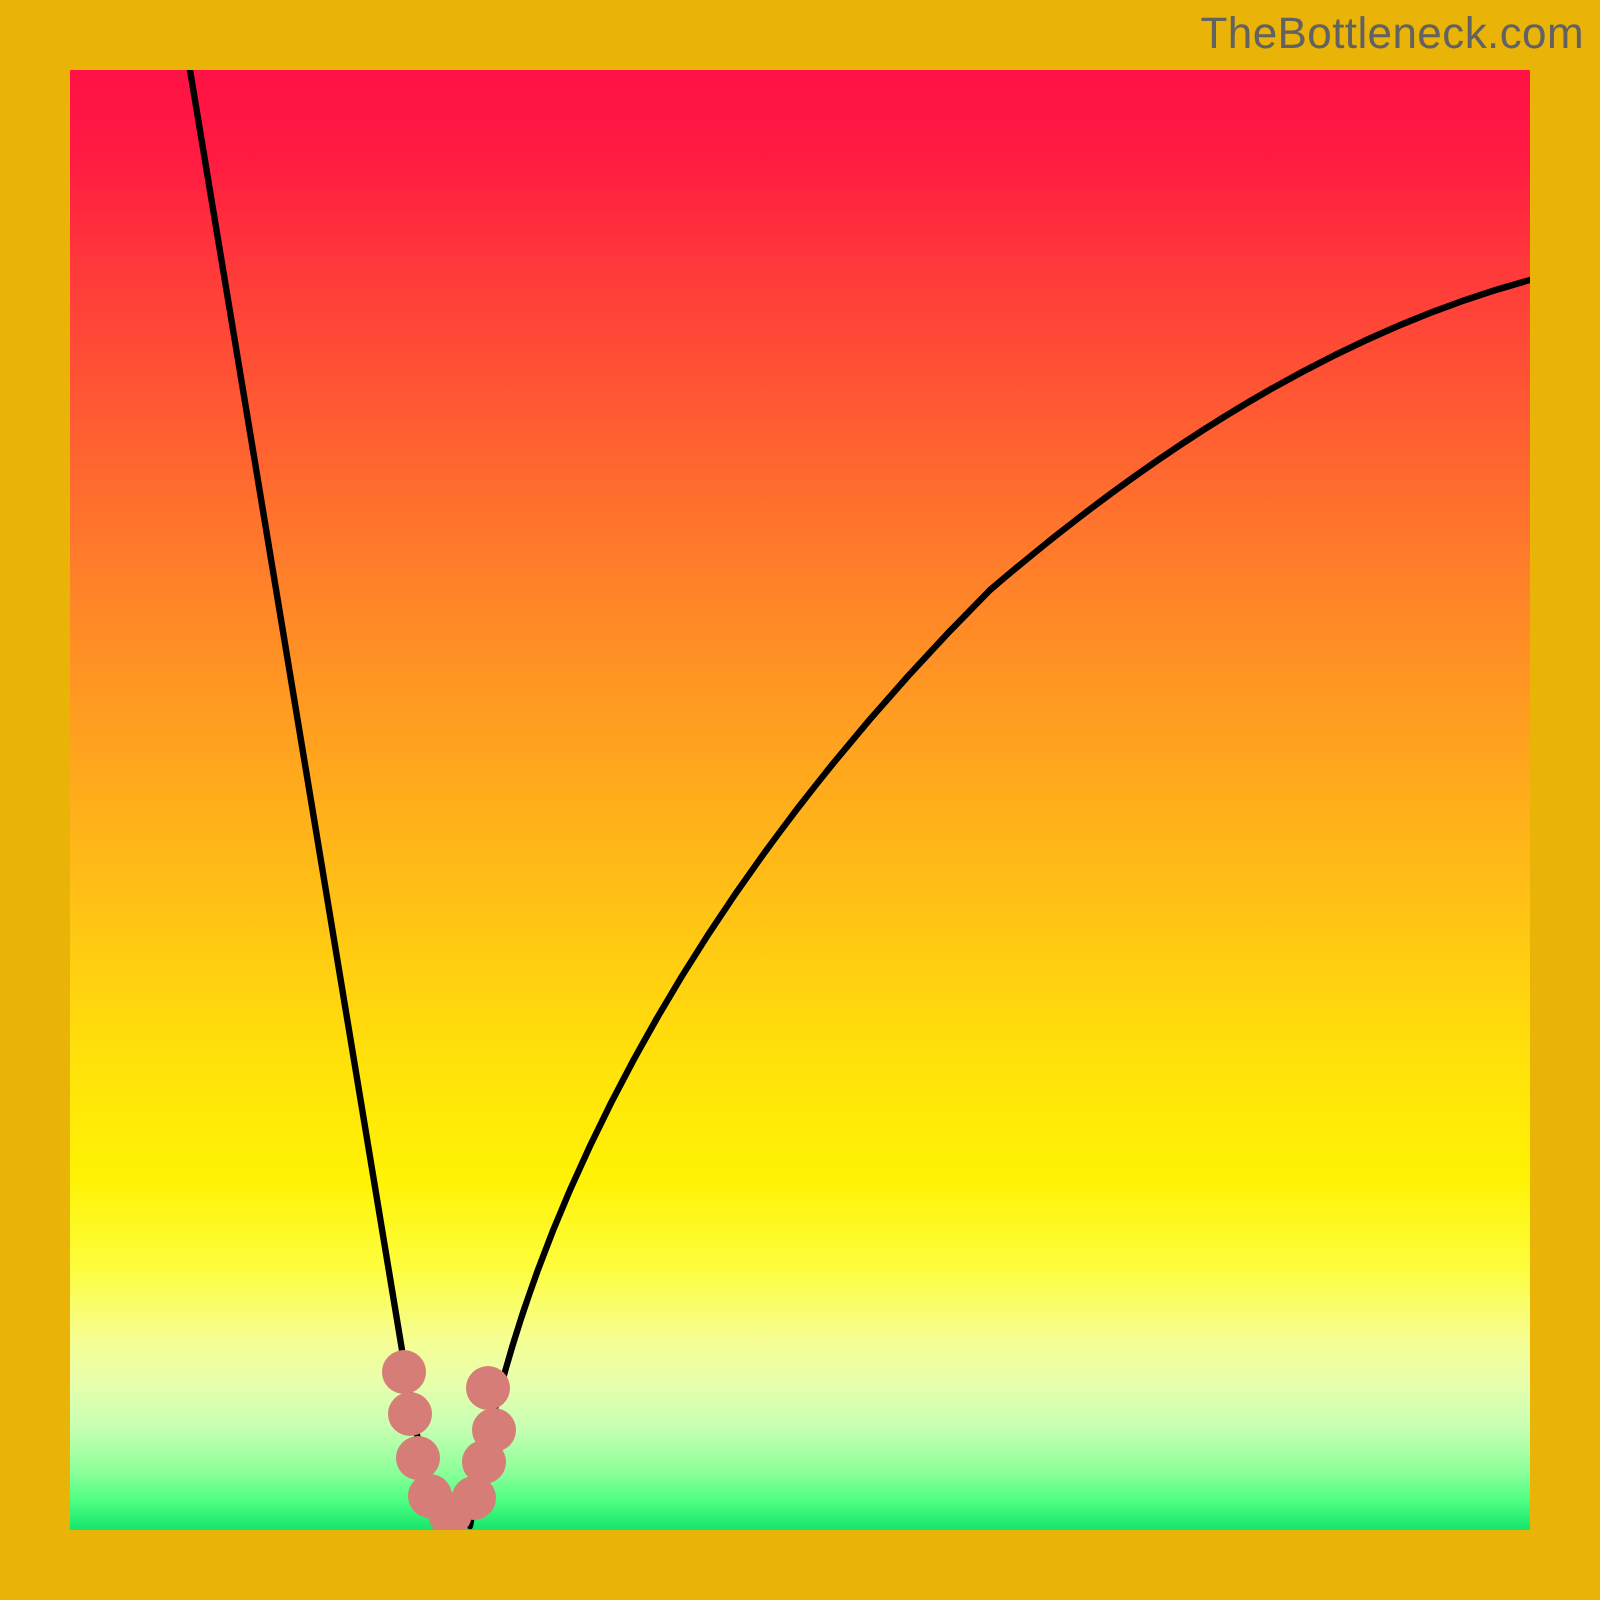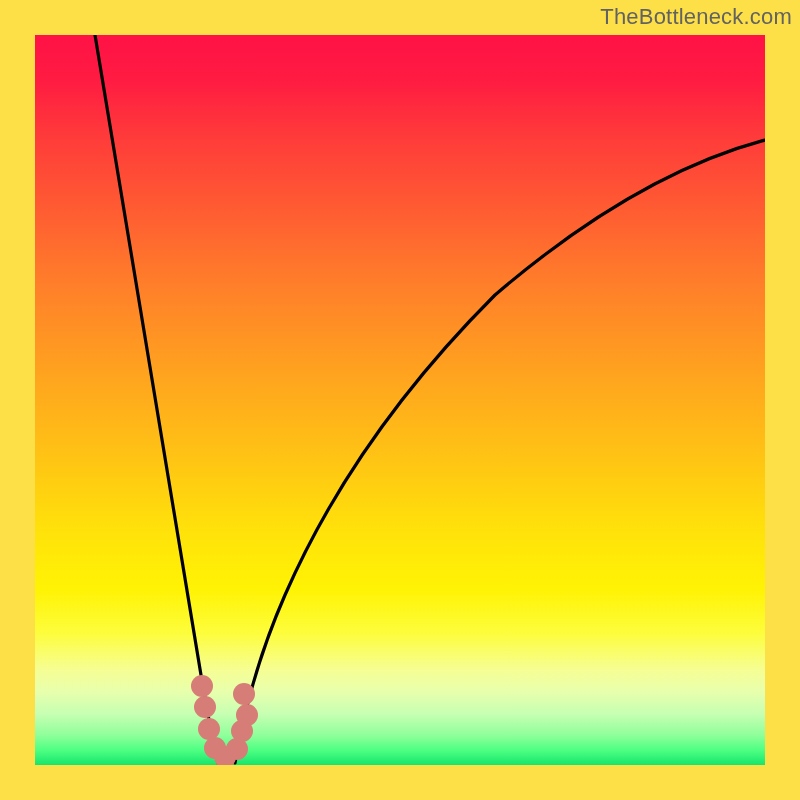--- a/index.html
+++ b/index.html
@@ -10,21 +10,21 @@
     background: #000;
     overflow: hidden;
     font-family: Arial, Helvetica, sans-serif;
   }
   .frame {
     position: absolute;
     top: 0;
     left: 0;
     width: 800px;
     height: 800px;
-    background: #fde047;
+    background: #eab308;
   }
   .plot {
     position: absolute;
     top: 35px;
     left: 35px;
     width: 730px;
     height: 730px;
     overflow: hidden;
   }
   .gradient-bg {

